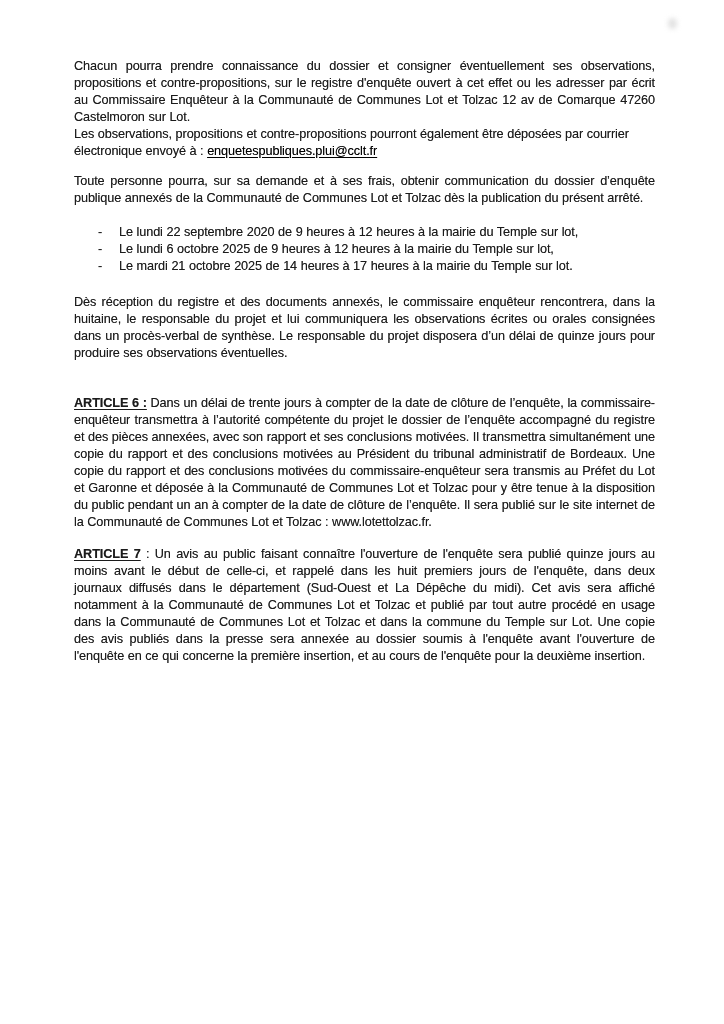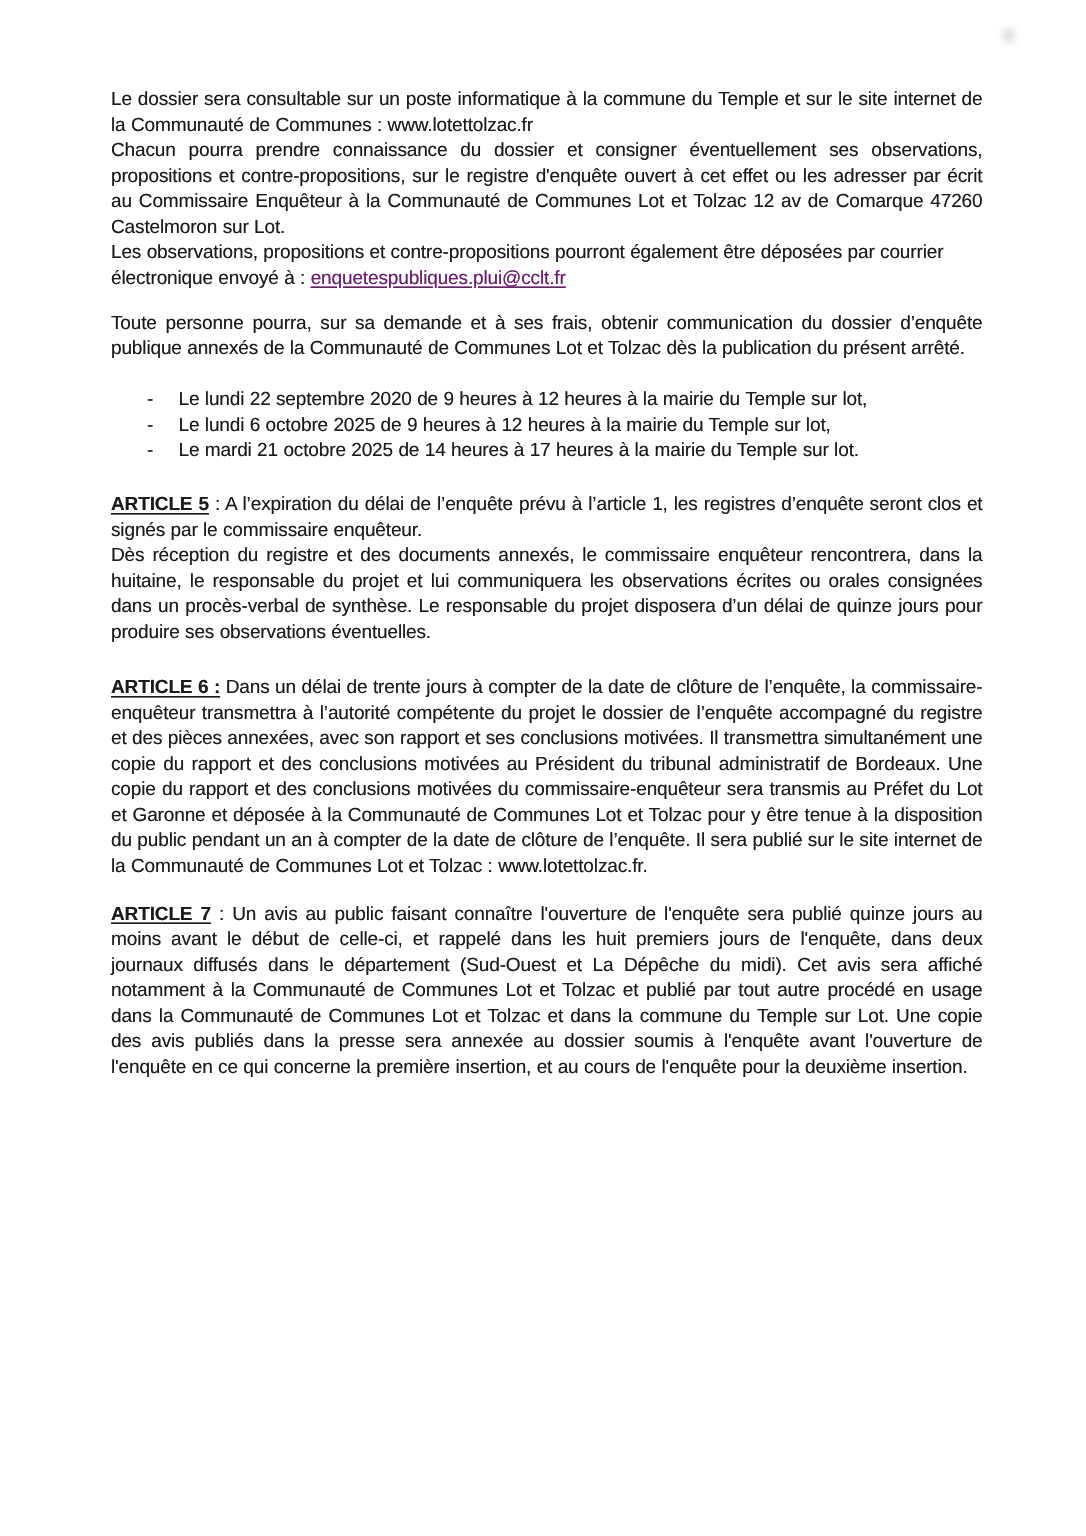--- a/index.html
+++ b/index.html
@@ -23,30 +23,30 @@
     line-height: 17px;
     letter-spacing: -0.1px;
     word-spacing: 0.2px;
     text-shadow: 0 0 0.4px rgba(20,20,20,0.55);
   }
   p { margin: 0; }
   .justify { text-align: justify; }
   .block-gap-sm  { margin-top: 13px; }
   .block-gap-md  { margin-top: 17px; }
   .block-gap-lg  { margin-top: 19px; }
-  .block-gap-a6  { margin-top: 20px; }
+  .block-gap-a6  { margin-top: 33px; }
   .block-gap-xl  { margin-top: 15px; }
   .article-label {
     font-weight: bold;
     text-decoration: underline;
     text-underline-offset: 2px;
     text-decoration-thickness: 1.2px;
   }
   .email-link {
-    color: #701a75;
+    color: #000000;
     text-decoration: underline;
     text-underline-offset: 2px;
   }
   .hearing-list { margin: 0; }
   .list-item { position: relative; padding-left: 45px; }
   .list-item .dash { position: absolute; left: 24px; top: 0; }
   .scan-artifact {
     position: absolute;
     left: 668px; top: 18px;
     width: 9px; height: 11px;
@@ -58,37 +58,35 @@
 </style>
 </head>
 <body>
 
 <div class="page">
   <div class="scan-artifact"></div>
 
   <div class="content">
 
     <div>
-      <p class="justify">Le dossier sera consultable sur un poste informatique à la commune du Temple et sur le site internet de la Communauté de Communes : www.lotettolzac.fr</p>
       <p class="justify">Chacun pourra prendre connaissance du dossier et consigner éventuellement ses observations, propositions et contre-propositions, sur le registre d'enquête ouvert à cet effet ou les adresser par écrit au Commissaire Enquêteur à la Communauté de Communes Lot et Tolzac 12 av de Comarque 47260 Castelmoron sur Lot.</p>
       <p><span>Les observations, propositions et contre-propositions pourront également être déposées par courrier électronique envoyé à : </span><span class="email-link">enquetespubliques.plui@cclt.fr</span></p>
     </div>
 
     <p class="justify block-gap-sm">Toute personne pourra, sur sa demande et à ses frais, obtenir communication du dossier d’enquête publique annexés de la Communauté de Communes Lot et Tolzac dès la publication du présent arrêté.</p>
 
     <div class="block-gap-md">
       <div class="hearing-list">
         <div class="list-item"><span class="dash">-</span><span>Le lundi 22 septembre 2020 de 9 heures à 12 heures à la mairie du Temple sur lot,</span></div>
         <div class="list-item"><span class="dash">-</span><span>Le  lundi 6 octobre 2025 de 9 heures à 12 heures à la mairie du Temple sur lot,</span></div>
         <div class="list-item"><span class="dash">-</span><span>Le mardi 21 octobre 2025 de 14 heures à 17 heures à la mairie du Temple sur lot.</span></div>
       </div>
     </div>
 
     <div class="block-gap-lg">
-      <p class="justify"><span class="article-label">ARTICLE 5</span><span> : </span><span>A l’expiration du délai de l’enquête prévu à l’article 1, les registres d’enquête seront clos et signés par le commissaire enquêteur.</span></p>
       <p class="justify">Dès réception du registre et des documents annexés, le commissaire enquêteur rencontrera, dans la huitaine, le responsable du projet et lui communiquera les observations écrites ou orales consignées dans un procès-verbal de synthèse. Le responsable du projet disposera d’un délai de quinze jours pour produire ses observations éventuelles.</p>
     </div>
 
     <div class="block-gap-a6">
       <p class="justify"><span class="article-label">ARTICLE 6 :</span><span> </span><span>Dans un délai de trente jours à compter de la date de clôture de l’enquête, la commissaire-enquêteur transmettra à l’autorité compétente du projet le dossier de l’enquête accompagné du registre et des pièces annexées, avec son rapport et ses conclusions motivées. Il transmettra simultanément une copie du rapport et des conclusions motivées au Président du tribunal administratif de Bordeaux. Une copie du rapport et des conclusions motivées du commissaire-enquêteur sera transmis au Préfet du Lot et Garonne et déposée à la Communauté de Communes Lot et Tolzac pour y être tenue à la disposition du public pendant un an à compter de la date de clôture de l’enquête. Il sera publié sur le site internet de la Communauté de Communes Lot et Tolzac : www.lotettolzac.fr.</span></p>
     </div>
 
     <div class="block-gap-xl">
       <p class="justify"><span class="article-label">ARTICLE 7</span><span> : </span><span>Un avis au public faisant connaître l'ouverture de l'enquête sera publié quinze jours au moins avant le début de celle-ci, et rappelé dans les huit premiers jours de l'enquête, dans deux journaux diffusés dans le département (Sud-Ouest et La Dépêche du midi). Cet avis sera affiché notamment à la Communauté de Communes Lot et Tolzac et publié par tout autre procédé en usage dans la Communauté de Communes Lot et Tolzac et dans la commune du Temple sur Lot. Une copie des avis publiés dans la presse sera annexée au dossier soumis à l'enquête avant l'ouverture de l'enquête en ce qui concerne la première insertion, et au cours de l'enquête pour la deuxième insertion.</span></p>
     </div>

